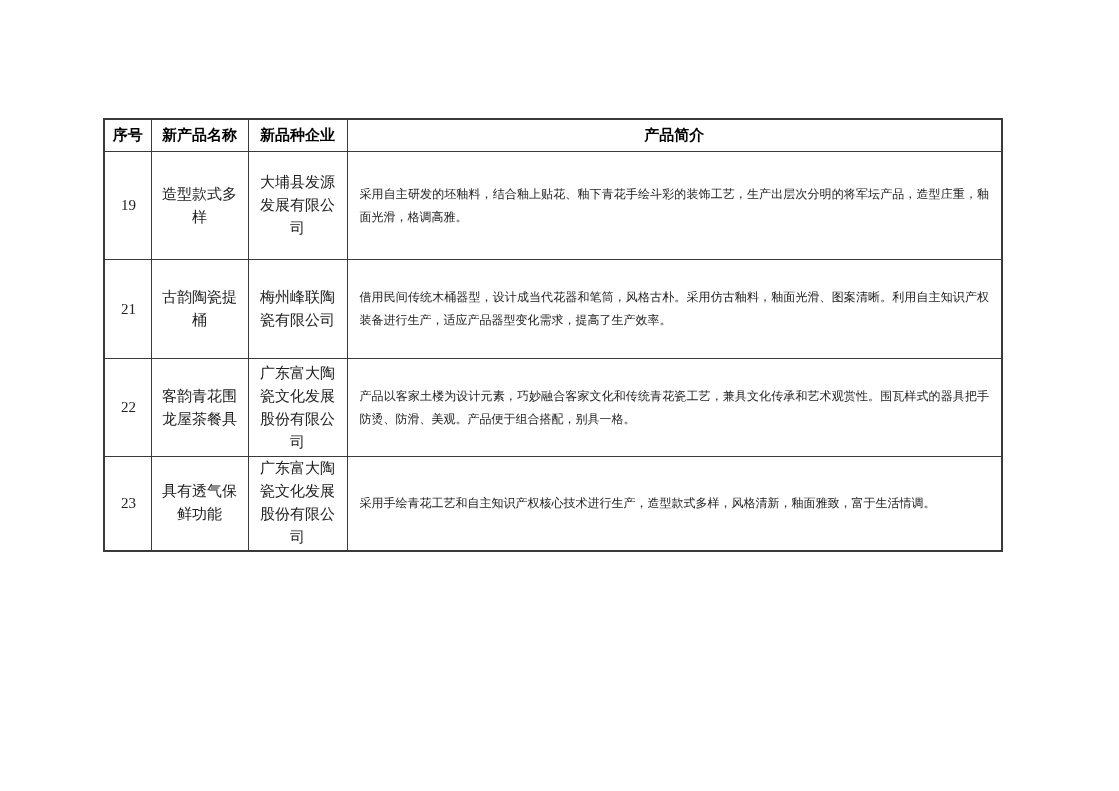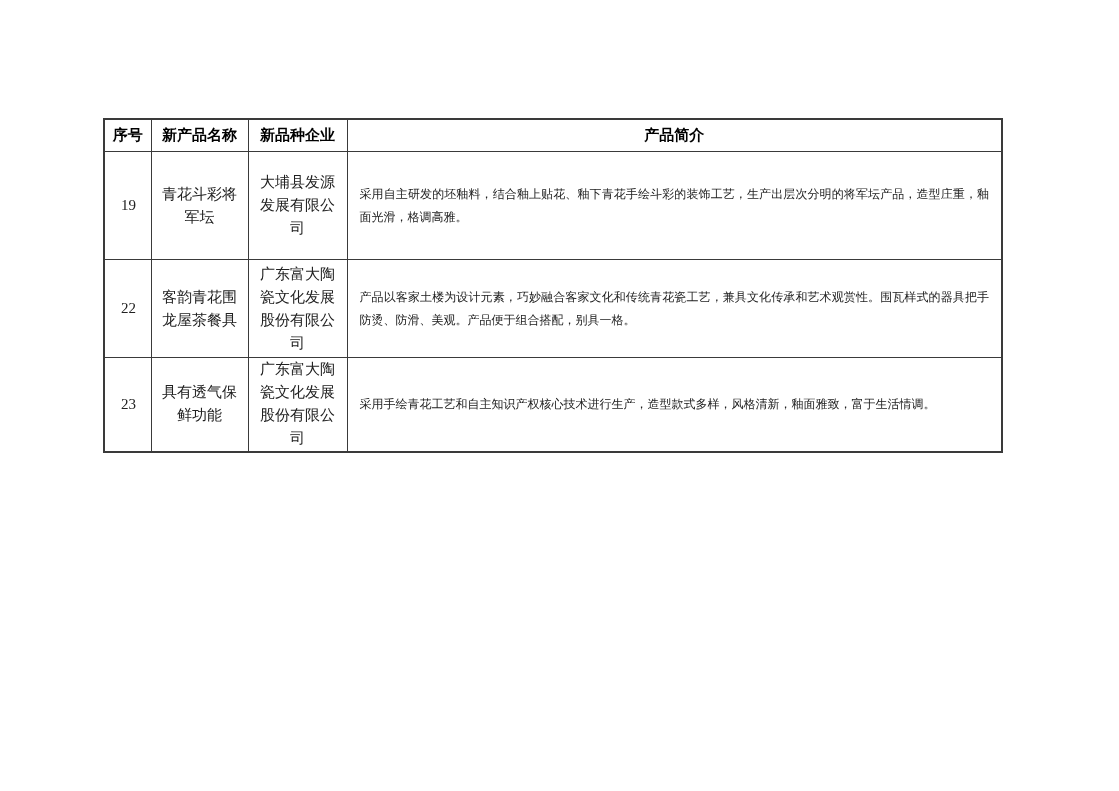--- a/index.html
+++ b/index.html
@@ -80,23 +80,29 @@
       <tr>
         <th>序号</th>
         <th>新产品名称</th>
         <th>新品种企业</th>
         <th>产品简介</th>
       </tr>
     </thead>
     <tbody>
       <tr class="row-19">
         <td class="cell-no">19</td>
-        <td class="cell-name">青花斗彩将军坛</td>
+        <td class="cell-name">造型款式多样</td>
         <td class="cell-company">大埔县发源发展有限公司</td>
         <td class="cell-desc">采用自主研发的坯釉料，结合釉上贴花、釉下青花手绘斗彩的装饰工艺，生产出层次分明的将军坛产品，造型庄重，釉面光滑，格调高雅。</td>
+      </tr>
+      <tr class="row-21">
+        <td class="cell-no">21</td>
+        <td class="cell-name">古韵陶瓷提桶</td>
+        <td class="cell-company">梅州峰联陶瓷有限公司</td>
+        <td class="cell-desc">借用民间传统木桶器型，设计成当代花器和笔筒，风格古朴。采用仿古釉料，釉面光滑、图案清晰。利用自主知识产权装备进行生产，适应产品器型变化需求，提高了生产效率。</td>
       </tr>
       <tr class="row-22">
         <td class="cell-no">22</td>
         <td class="cell-name">客韵青花围龙屋茶餐具</td>
         <td class="cell-company">广东富大陶瓷文化发展股份有限公司</td>
         <td class="cell-desc">产品以客家土楼为设计元素，巧妙融合客家文化和传统青花瓷工艺，兼具文化传承和艺术观赏性。围瓦样式的器具把手防烫、防滑、美观。产品便于组合搭配，别具一格。</td>
       </tr>
       <tr class="row-23">
         <td class="cell-no">23</td>
         <td class="cell-name">具有透气保鲜功能</td>

